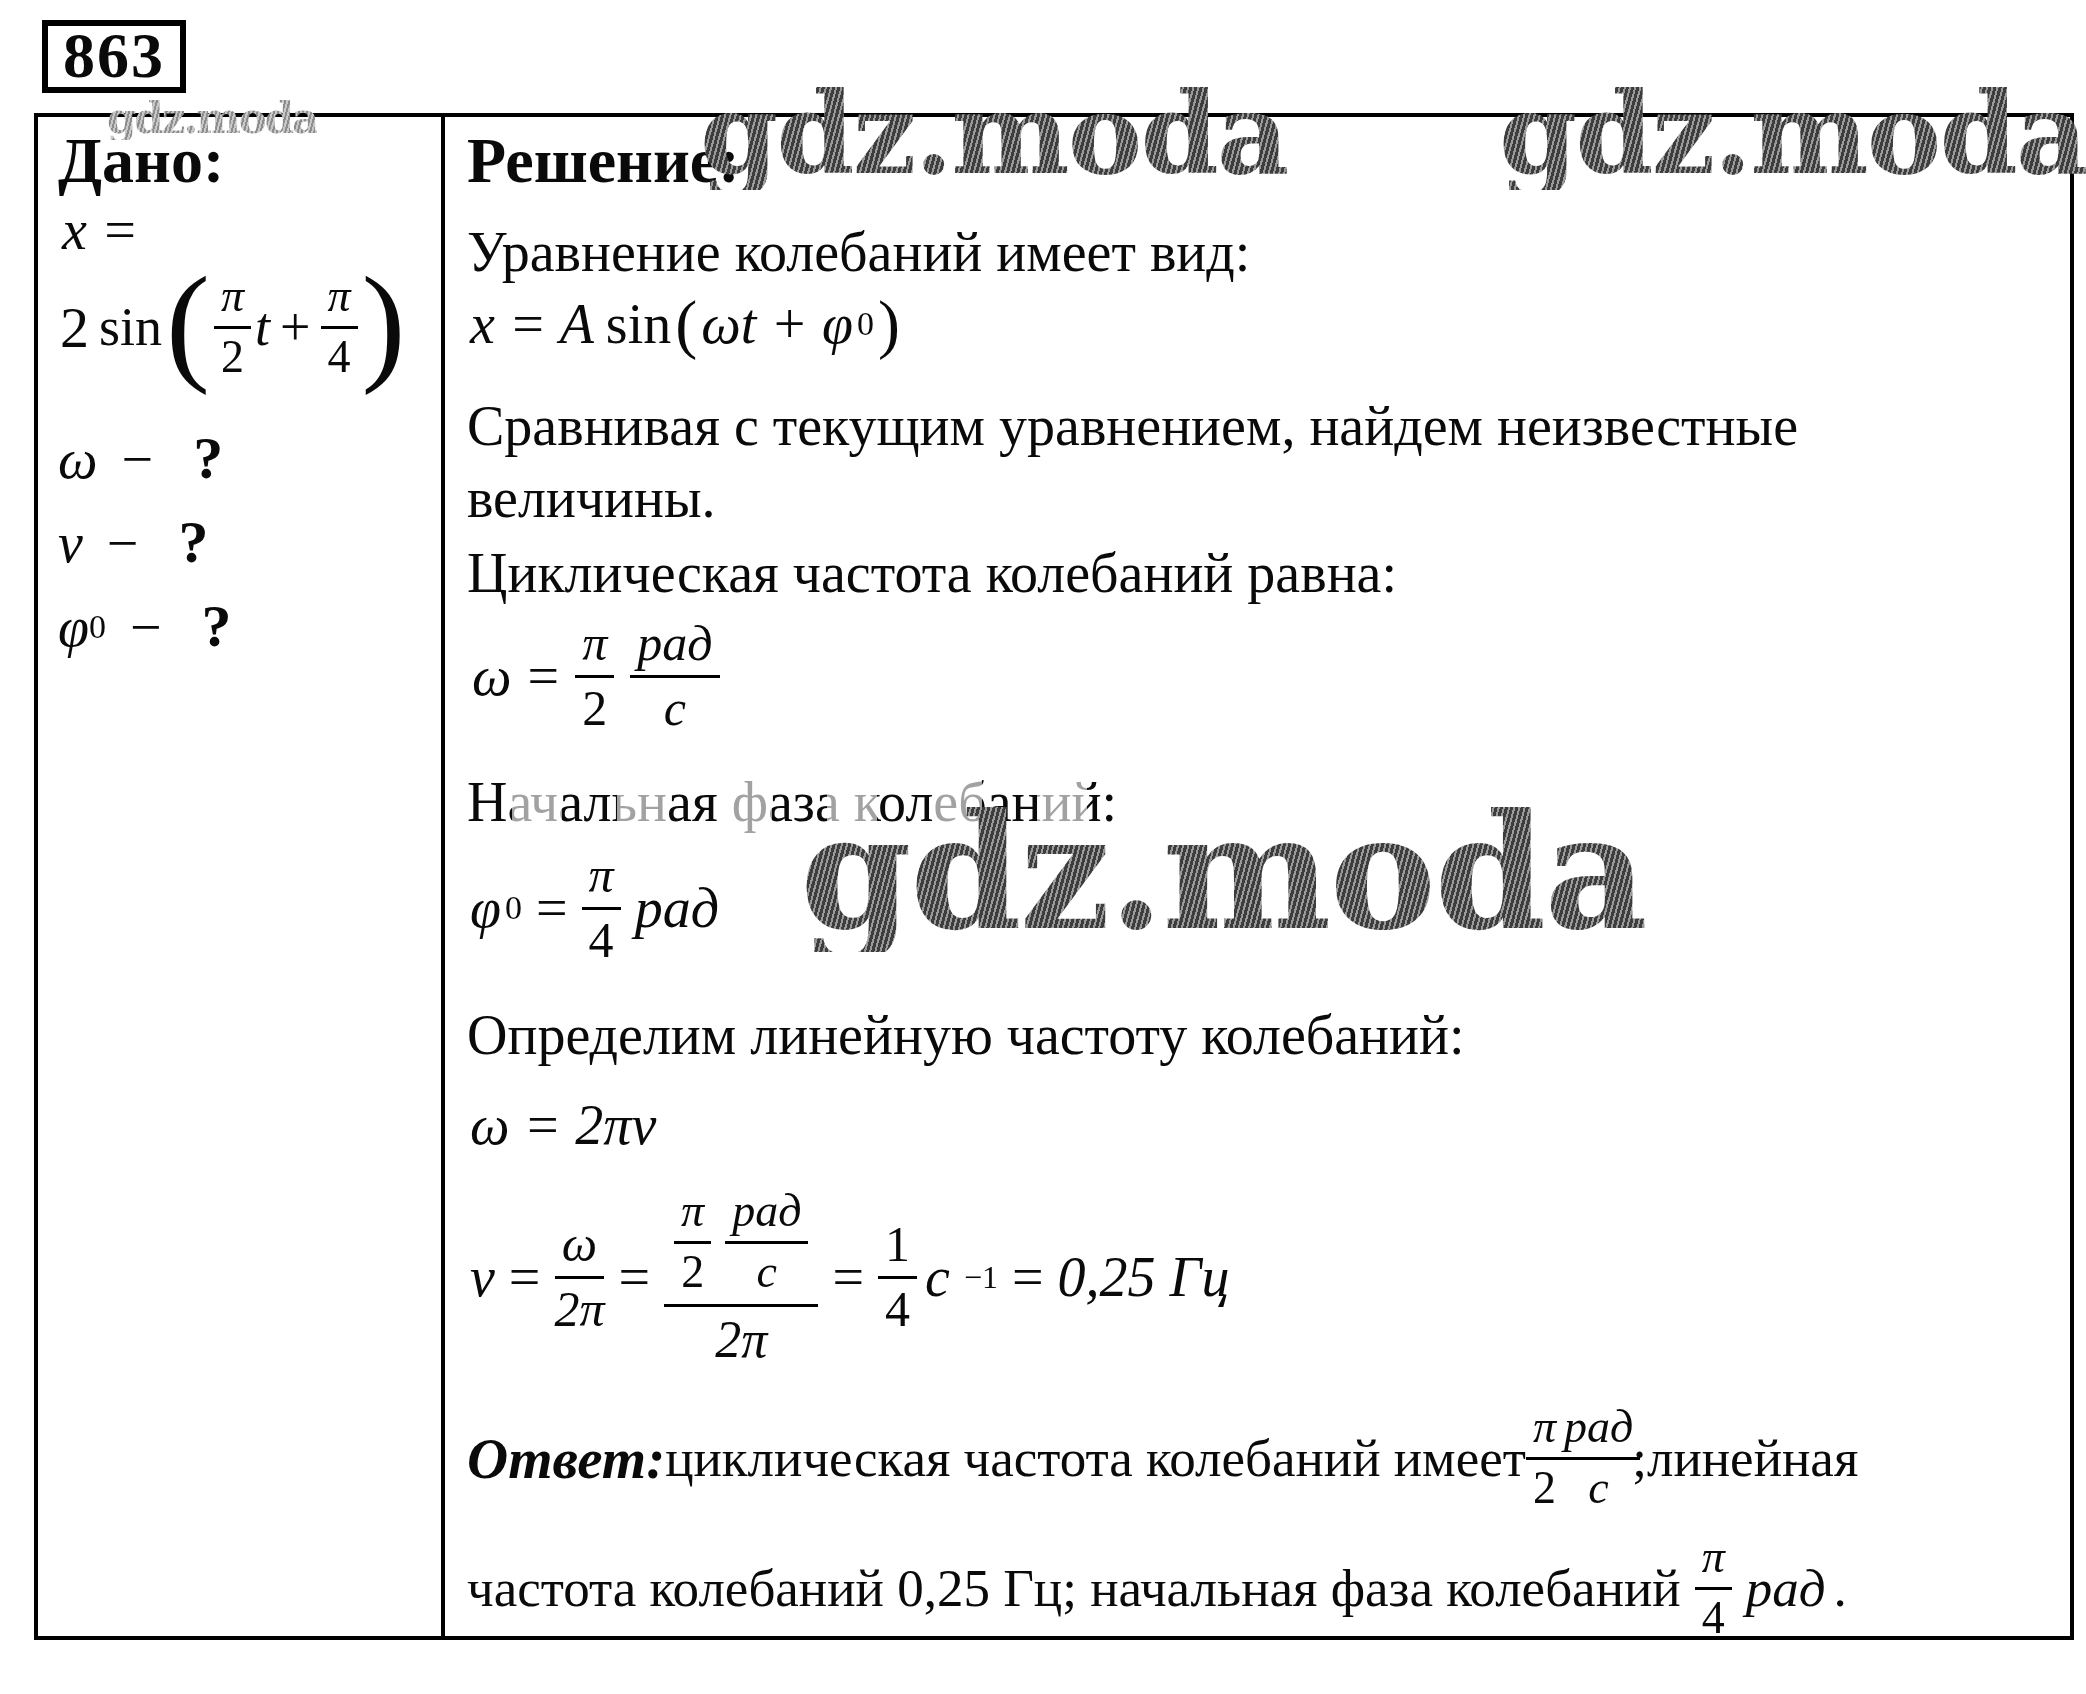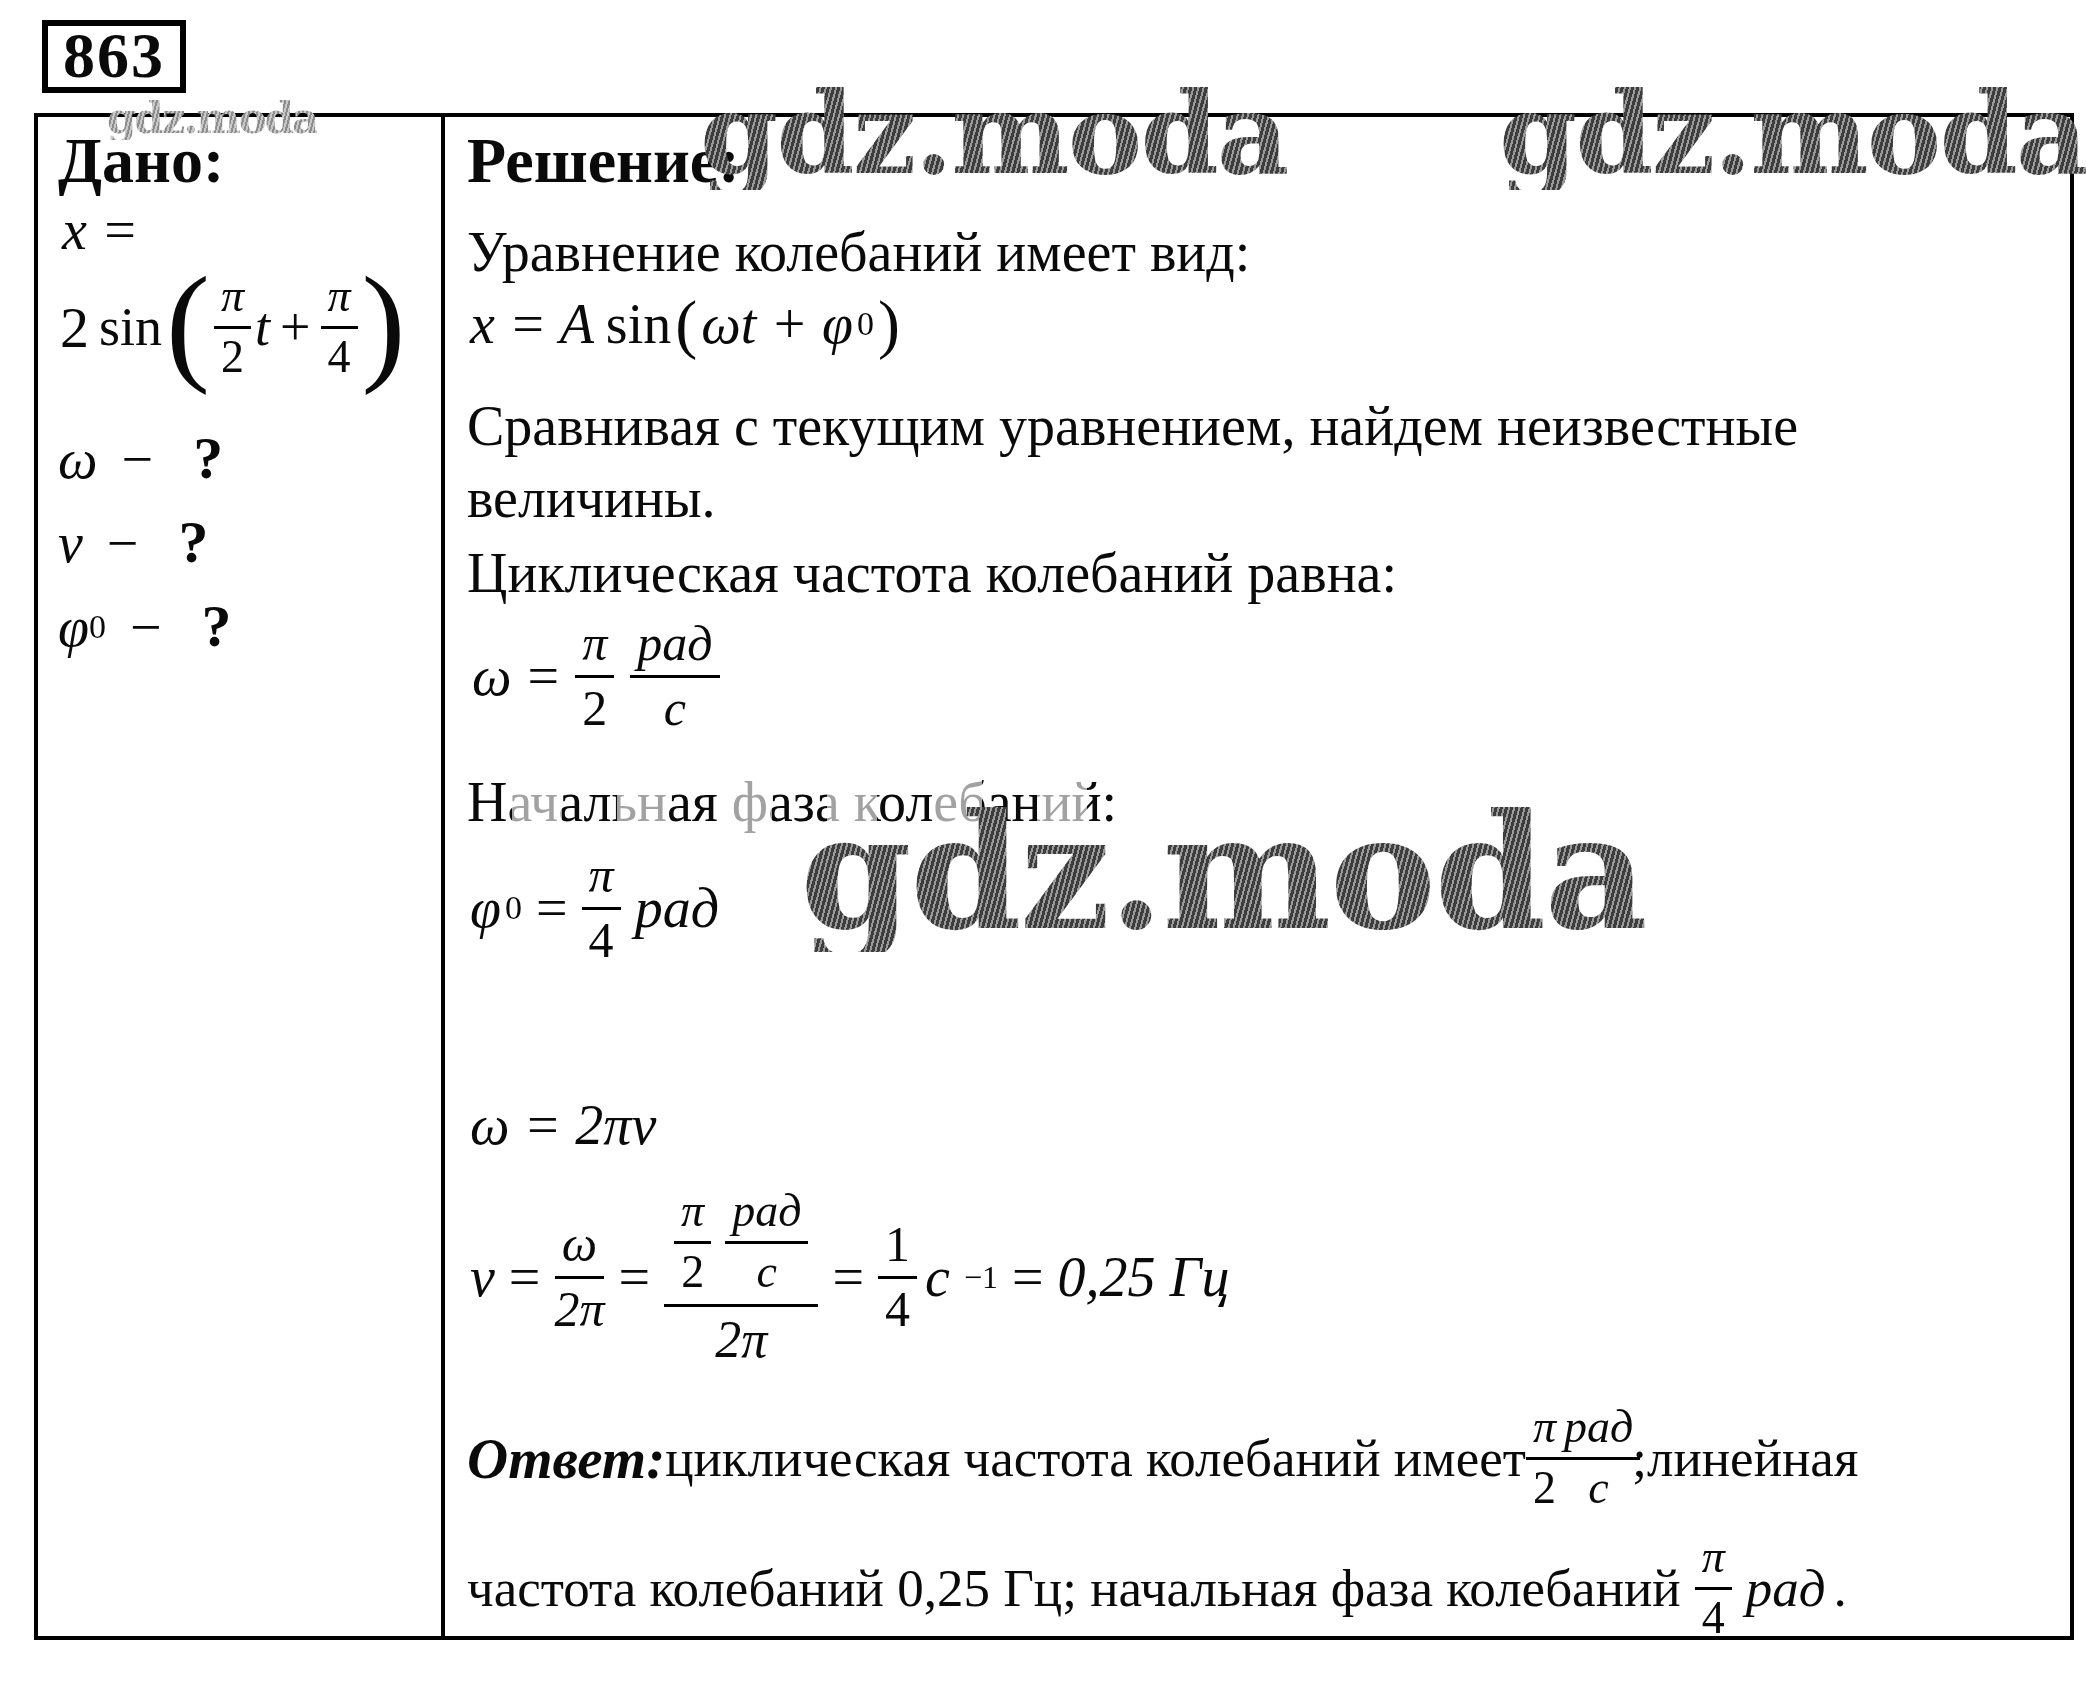--- a/index.html
+++ b/index.html
@@ -133,20 +133,21 @@
     <span class="body-text it">φ</span>
       <span class="sub" style="font-size:34px;margin-left:-10px;">0</span>
     <span class="body-text">=</span>
     <span class="frac">
       <span class="num it">π</span>
       <span class="den">4</span>
     </span>
     <span class="body-text it">рад</span>
   </div>
 
+  <div class="abs body-text" style="left:455px;top:1003px;">Определим линейную частоту колебаний:</div>
 
   <div class="abs body-text it" style="left:458px;top:1093px;">ω = 2πν</div>
 
   <div class="abs row" style="left:458px;top:1172px;gap:14px;height:210px;">
     <span class="body-text it">ν</span>
     <span class="body-text">=</span>
     <span class="frac">
       <span class="num it">ω</span>
       <span class="den it">2π</span>
     </span>

